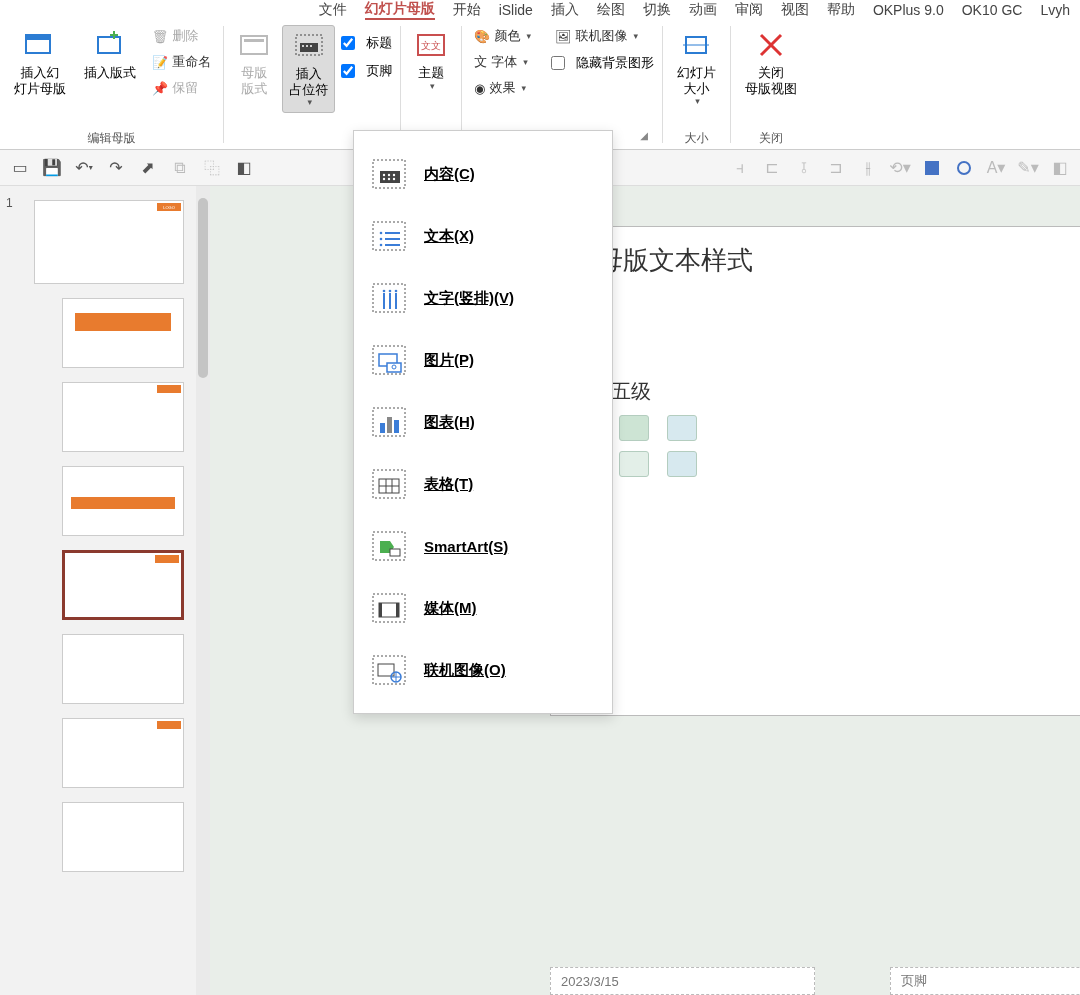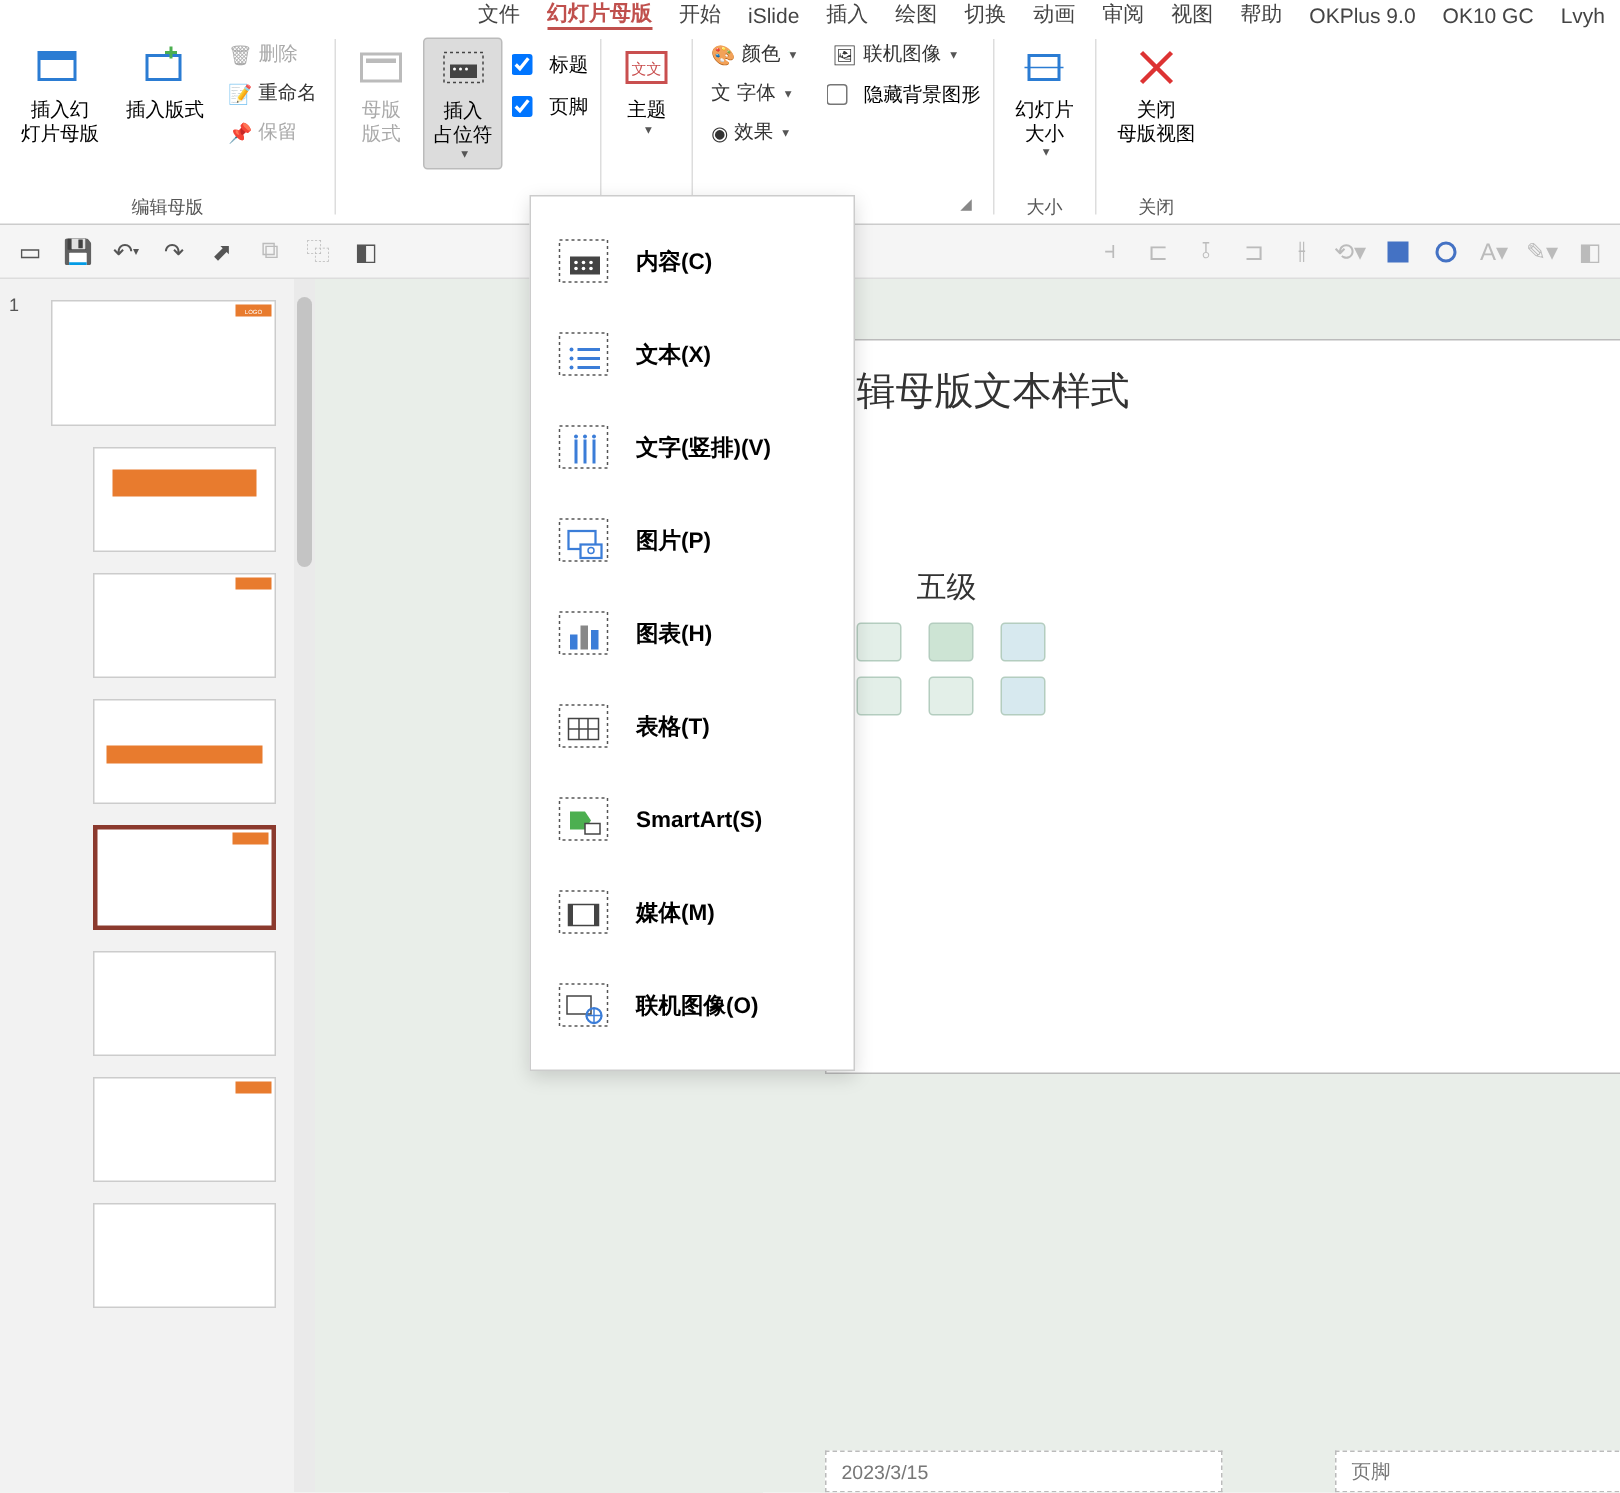--- a/index.html
+++ b/index.html
@@ -34,21 +34,21 @@
 .scroll-track { position:absolute; right:0; top:0; width:14px; height:100%; background:#eaeaea; }
 .scroll-thumb { position:absolute; right:2px; top:12px; width:10px; height:180px; background:#c4c4c4; border-radius:5px; }
 .canvas { flex:1; position:relative; background:#e9eee9; padding: 58px 18px 18px; overflow:hidden; }
 .slide-box { position:absolute; border:1px solid #bbb; background:#fff; }
 .slide-main { left: 340px; top: 40px; width: 560px; height: 490px; padding: 16px 20px; font-size:24px; color:#333; }
 .placeholder-icons { display:flex; gap:18px; margin-top:10px; margin-bottom:8px; }
 .ph-icon { width:30px; height:26px; background:#e3efe8; border:1px solid #b4cdbf; border-radius:3px; }
 .footer-box { position:absolute; bottom:0; border:1px dashed #bbb; height:28px; display:flex; align-items:center; padding:0 10px; font-size:13px; color:#777; background:#fff;margin-top:36px; }
 .fb-date { left:340px; width:265px; }
 .fb-foot { left:680px; width:265px; }
-.dropdown-menu { position:absolute; left:353px; top:130px; width:217px; background:#fff; border:1px solid #ccc; box-shadow:0 4px 12px rgba(0,0,0,0.15); padding:12px 0; z-index:100; }
+.dropdown-menu { position:absolute; left:353px; top:130px; width:260px; background:#fff; border:1px solid #ccc; box-shadow:0 4px 12px rgba(0,0,0,0.15); padding:12px 0; z-index:100;text-decoration:underline; }
 .dd-item { display:flex; align-items:center; gap:18px; padding:16px 18px; font-size:15px; font-weight:600; cursor:pointer; }
 .dd-icon { width:34px; height:30px; display:flex; align-items:center; justify-content:center; position:relative; }
 .dd-icon svg { width:34px; height:30px; }
 .dialog-launcher { font-size:10px; color:#888; margin-left:auto; padding-right:6px; }
 </style>
 </head>
 <body>
 
 <div class="tabbar">
   <span>文件</span>

